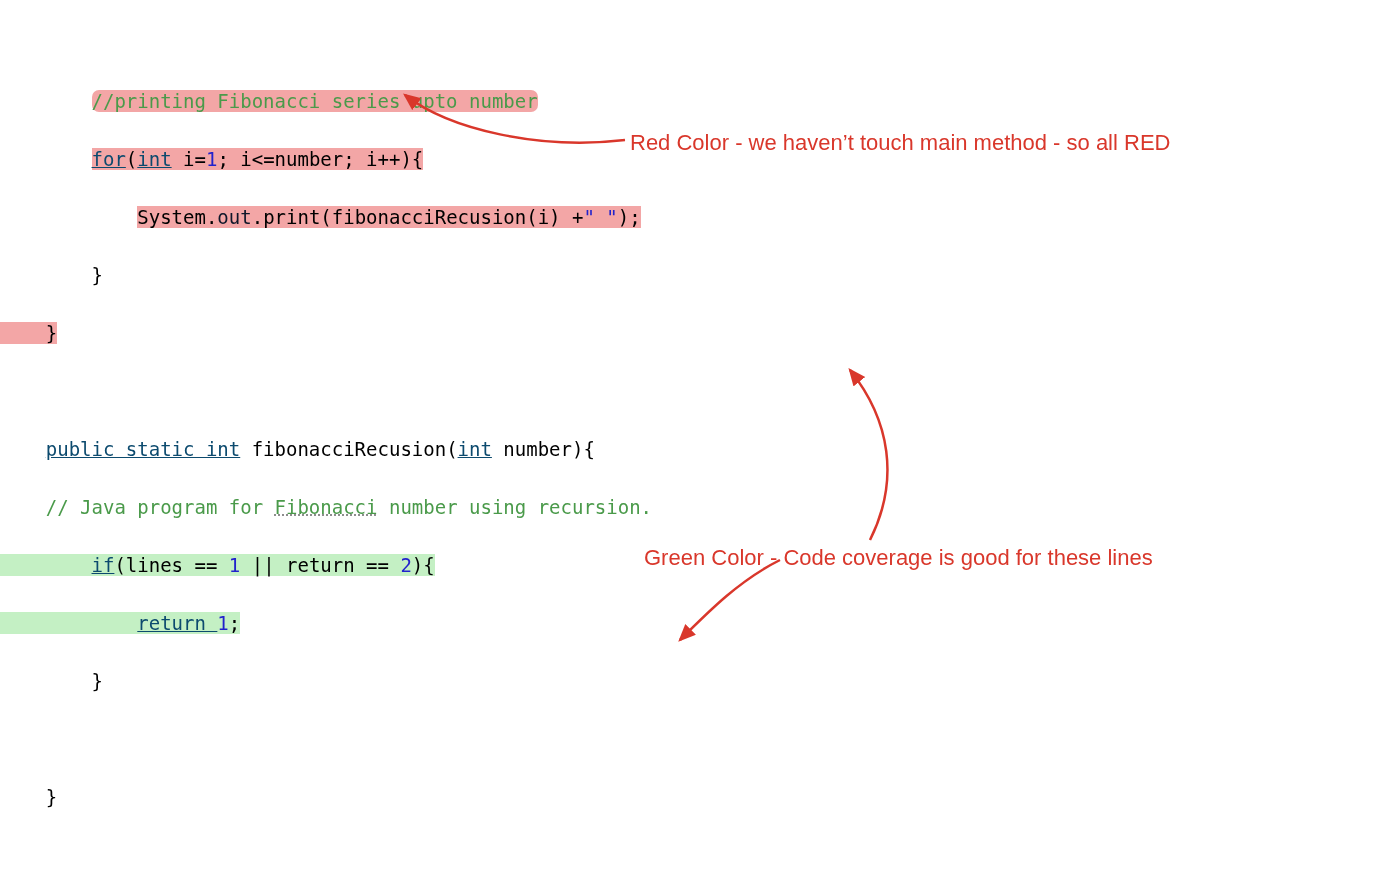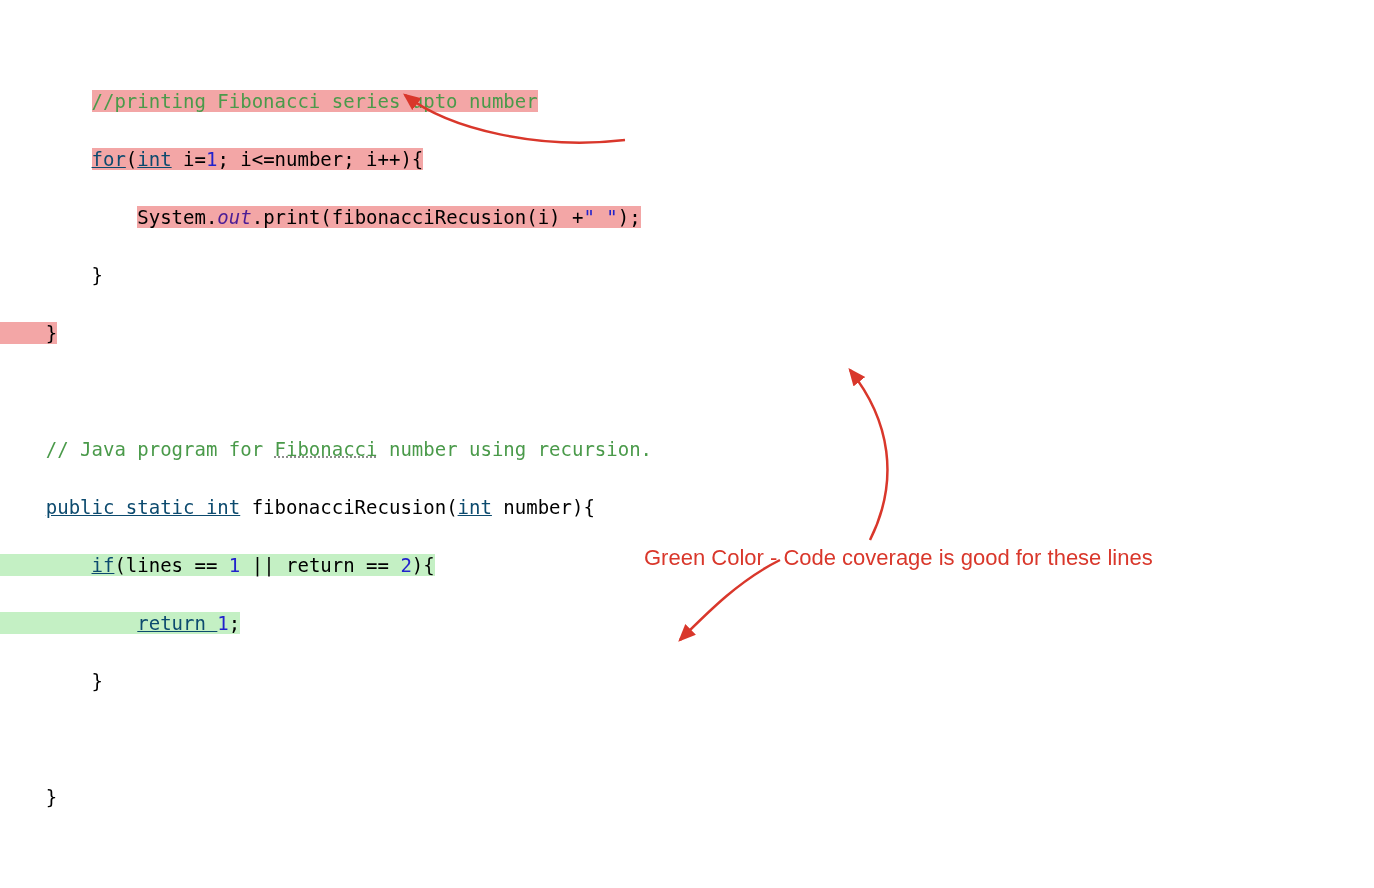--- a/index.html
+++ b/index.html
@@ -22,23 +22,23 @@
     display: block;
     height: 29px;
     line-height: 29px;
     white-space: pre;
   }
   
   .hl-red    { background-color: #f3a6a6; }
   .hl-green  { background-color: #c4f0c4; }
   
   .c-keyword { color: #0c4a6e; text-decoration: underline; }
-  .c-comment { color: #4a9a4a; }
+  .c-comment { color: #4a9a4a; border-radius: 7px; }
   .c-string  { color: #2222cc; }
-  .c-out     { color: #4c1d95; font-style: italic; }
+  .c-out     { color: #0f172a; }
   .c-call    { }
   .c-num     { color: #2222cc; }
   .underline-wavy {
     text-decoration: underline dotted;
     text-decoration-color: #888;
   }
   .annotation {
     position: absolute;
     font-family: "Helvetica Neue", Helvetica, Arial, sans-serif;
     font-size: 22px;
@@ -55,22 +55,22 @@
 
 <div class="code-area">
 
 
 <span class="line">        <span class="c-comment hl-red">//printing Fibonacci series upto number</span></span>
 <span class="line">        <span class="hl-red"><span class="c-keyword">for</span><span>(</span><span class="c-keyword">int</span><span> i=</span><span class="c-num">1</span><span>; i&lt;=number; i++){</span></span></span>
 <span class="line">            <span class="hl-red"><span>System.</span><span class="c-out">out</span><span>.print(</span><span class="c-call">fibonacciRecusion</span><span>(i) +</span><span class="c-string">" "</span><span>);</span></span></span>
 <span class="line">        <span>}</span></span>
 <span class="line"><span class="hl-red">    <span>}</span></span></span>
 <span class="line"> </span>
+<span class="line">    <span class="c-keyword">public static int</span><span> fibonacciRecusion(</span><span class="c-keyword">int</span><span> number){</span></span>
 <span class="line">    <span class="c-comment"><span>// Java program for </span><span class="underline-wavy">Fibonacci</span><span> number using recursion.</span></span></span>
-<span class="line">    <span class="c-keyword">public static int</span><span> fibonacciRecusion(</span><span class="c-keyword">int</span><span> number){</span></span>
 <span class="line"><span class="hl-green">        <span class="c-keyword">if</span><span>(lines == </span><span class="c-num">1</span><span> || return == </span><span class="c-num">2</span><span>){</span></span></span>
 <span class="line"><span class="hl-green">            <span class="c-keyword">return </span><span class="c-num">1</span><span>;</span></span></span>
 <span class="line">        <span>}</span></span>
 <span class="line"> </span>
 <span class="line">    <span>}</span></span>
 
 
 
 
 
@@ -80,20 +80,21 @@
 
 
 
 
 
 
 
 
 
 
+<div class="annotation" style="left:630px; top:128px;">Red Color - we haven’t touch main method - so all RED</div>
 <div class="annotation" style="left:644px; top:543px;">Green Color - Code coverage is good for these lines</div>
 
 
 
 <svg class="arrow" style="left:0;top:0;width:1374px;height:888px;">
   <defs>
     <marker id="arrhead" markerWidth="10" markerHeight="10" refX="6" refY="3" orient="auto">
       <path d="M0,0 L7,3 L0,6 Z" fill="#d9372b"></path>
     </marker>
   </defs>

